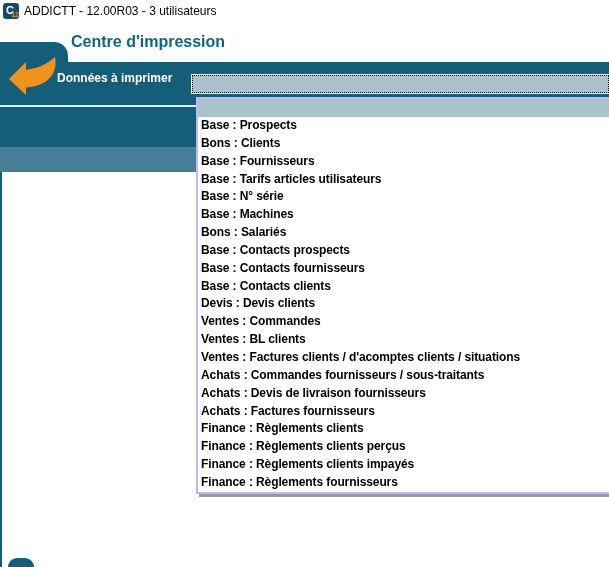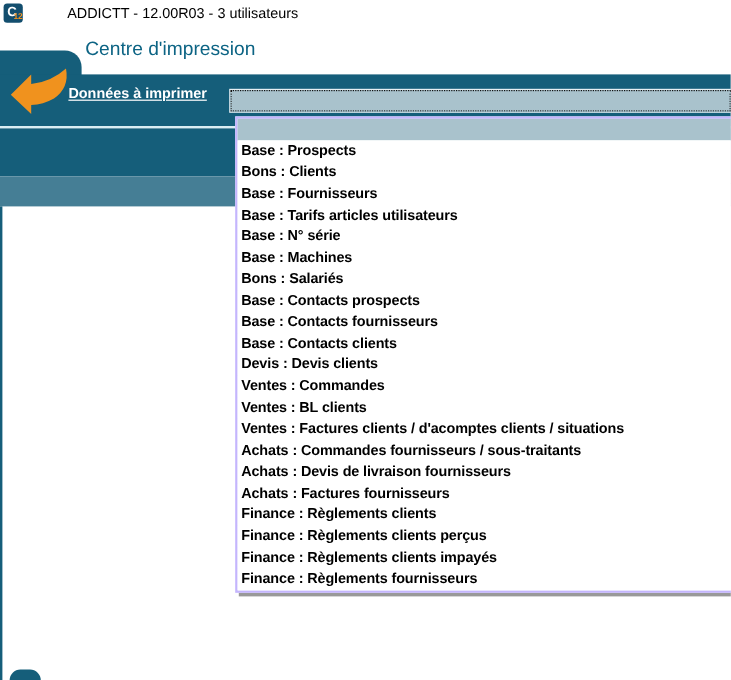--- a/index.html
+++ b/index.html
@@ -9,37 +9,37 @@
     font-family:"Liberation Sans","DejaVu Sans",sans-serif;
     --teal:#155e7a; --teal-light:#457e95; --sep:#d9edf3;
     --field:#a9c2cc; --orange:#f0921e; --title:#0d6484;
   }
   
   .titlebar{position:absolute;left:0;top:0;width:100%;height:24px;background:#ffffff;}
   .app-icon{position:absolute;left:3px;top:3px;width:16px;height:16px;background:#134e6e;
     border-radius:3px;color:#ffffff;font-weight:bold;font-size:11px;line-height:15px;
     text-align:left;padding-left:3px;box-sizing:border-box;}
   .app-icon .badge{position:absolute;right:0px;bottom:1px;color:#f0921e;font-size:7px;font-weight:bold;line-height:7px;}
-  .win-title{position:absolute;left:24px;top:4px;font-size:12px;color:#000000;margin-left:32px;}
+  .win-title{position:absolute;left:24px;top:4px;font-size:12px;color:#000000;}
   
-  .page-title{position:absolute;left:71px;top:33px;font-size:16px;font-weight:normal;color:var(--title);}
+  .page-title{position:absolute;left:71px;top:33px;font-size:16px;font-weight:bold;color:var(--title);}
   
   .back-panel{position:absolute;left:0;top:42px;width:68px;height:30px;background:var(--teal);
     border-radius:0 14px 0 0;}
   .header-band{position:absolute;left:0;top:62px;width:100%;height:43px;background:var(--teal);}
   .sep-line{position:absolute;left:0;top:105px;width:100%;height:2px;background:var(--sep);}
   .band2{position:absolute;left:0;top:107px;width:100%;height:40px;background:var(--teal);}
   .band3{position:absolute;left:0;top:147px;width:100%;height:25px;background:var(--teal-light);}
   .left-line{position:absolute;left:0;top:172px;width:2px;height:395px;background:var(--teal);}
   .bottom-nub{position:absolute;left:8px;top:558px;width:26px;height:9px;background:var(--teal);
     border-radius:9px 9px 0 0;}
   
   .back-arrow{position:absolute;left:7px;top:56px;width:52px;height:40px;}
   
-  .field-label{position:absolute;left:57px;top:71px;color:#ffffff;font-size:12px;font-weight:bold;text-decoration:underline;}
+  .field-label{position:absolute;left:57px;top:71px;color:#ffffff;font-size:12px;font-weight:bold;}
   .combobox{position:absolute;left:192px;top:75px;right:0;height:18px;background:var(--field);
     border:1px dotted #111111;outline:1px solid #e6eff3;box-sizing:border-box;
     font-size:12px;line-height:16px;padding-left:3px;color:#000;}
   
   .dropdown{position:absolute;left:196px;top:97px;width:476px;background:#ffffff;
     border:2px solid #c4b5fd;box-shadow:3px 3px 0 rgba(70,70,70,0.55);z-index:5;box-sizing:border-box;}
   .blank-row{height:18px;background:var(--field);}
   .dd-item{height:17.85px;line-height:17.9px;font-size:12px;font-weight:bold;color:#000000;
     padding-left:3px;background:#ffffff;white-space:nowrap;overflow:hidden;letter-spacing:-0.1px;}
 </style>

